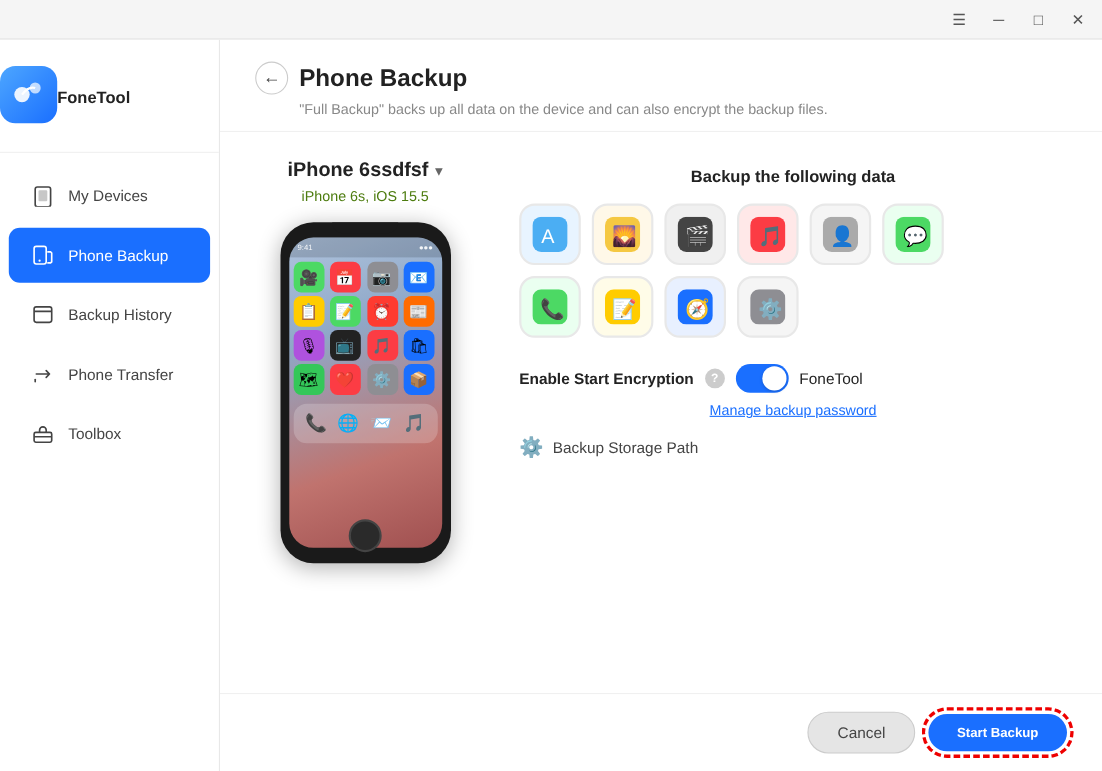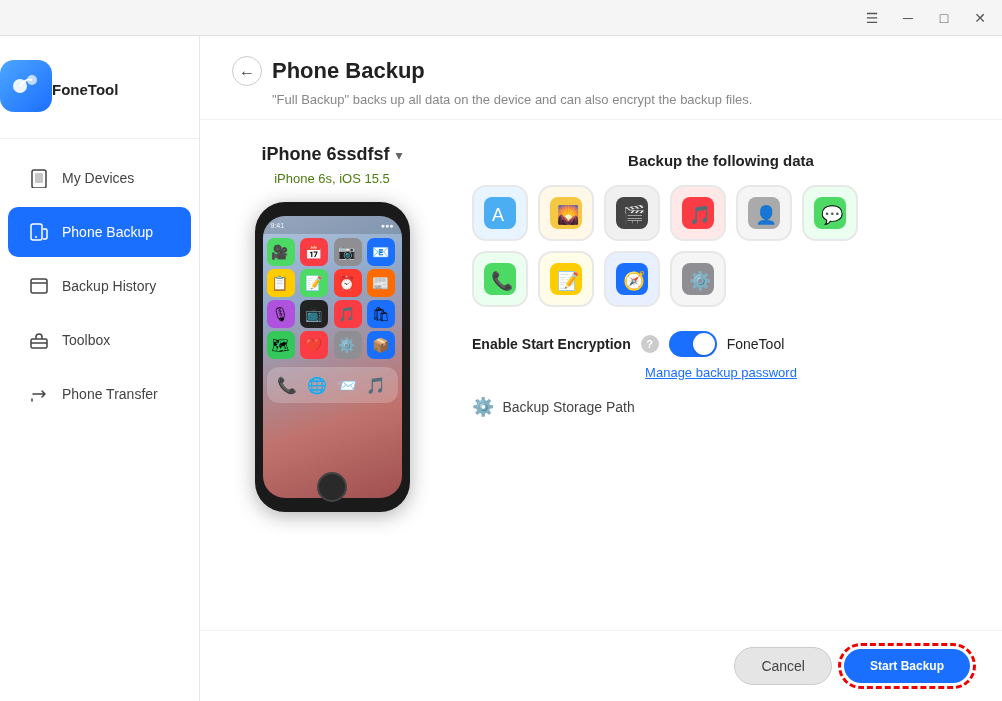--- a/index.html
+++ b/index.html
@@ -354,35 +354,35 @@
           <svg width="20" height="20" viewBox="0 0 20 20" fill="none">
             <rect x="2" y="3" width="16" height="14" rx="2" stroke="currentColor" stroke-width="1.5" fill="none"></rect>
             <path d="M2 7h16" stroke="currentColor" stroke-width="1.5"></path>
           </svg>
         </span>
         <span>Backup History</span>
       </div>
       <div class="nav-item">
         <span class="nav-icon">
           <svg width="20" height="20" viewBox="0 0 20 20" fill="none">
+            <path d="M4 10h12M13 7l3 3-3 3" stroke="currentColor" stroke-width="1.5" stroke-linecap="round" stroke-linejoin="round"></path>
+            <path d="M3 15v2" stroke="currentColor" stroke-width="1.5" stroke-linecap="round"></path>
+          </svg>
+        </span>
+        <span>Phone Transfer</span>
+      </div>
+      <div class="nav-item">
+        <span class="nav-icon">
+          <svg width="20" height="20" viewBox="0 0 20 20" fill="none">
             <rect x="2" y="9" width="16" height="9" rx="1.5" stroke="currentColor" stroke-width="1.5" fill="none"></rect>
             <path d="M7 9V7a3 3 0 016 0v2" stroke="currentColor" stroke-width="1.5" fill="none"></path>
             <line x1="2" y1="13" x2="18" y2="13" stroke="currentColor" stroke-width="1.5"></line>
           </svg>
         </span>
         <span>Toolbox</span>
-      </div>
-      <div class="nav-item">
-        <span class="nav-icon">
-          <svg width="20" height="20" viewBox="0 0 20 20" fill="none">
-            <path d="M4 10h12M13 7l3 3-3 3" stroke="currentColor" stroke-width="1.5" stroke-linecap="round" stroke-linejoin="round"></path>
-            <path d="M3 15v2" stroke="currentColor" stroke-width="1.5" stroke-linecap="round"></path>
-          </svg>
-        </span>
-        <span>Phone Transfer</span>
       </div>
     </div>
   </div>
 
   <div class="main-content">
 
     <div class="page-header">
       <div class="page-header-row">
         <button class="back-btn">←</button>
         <span class="page-title">Phone Backup</span>

